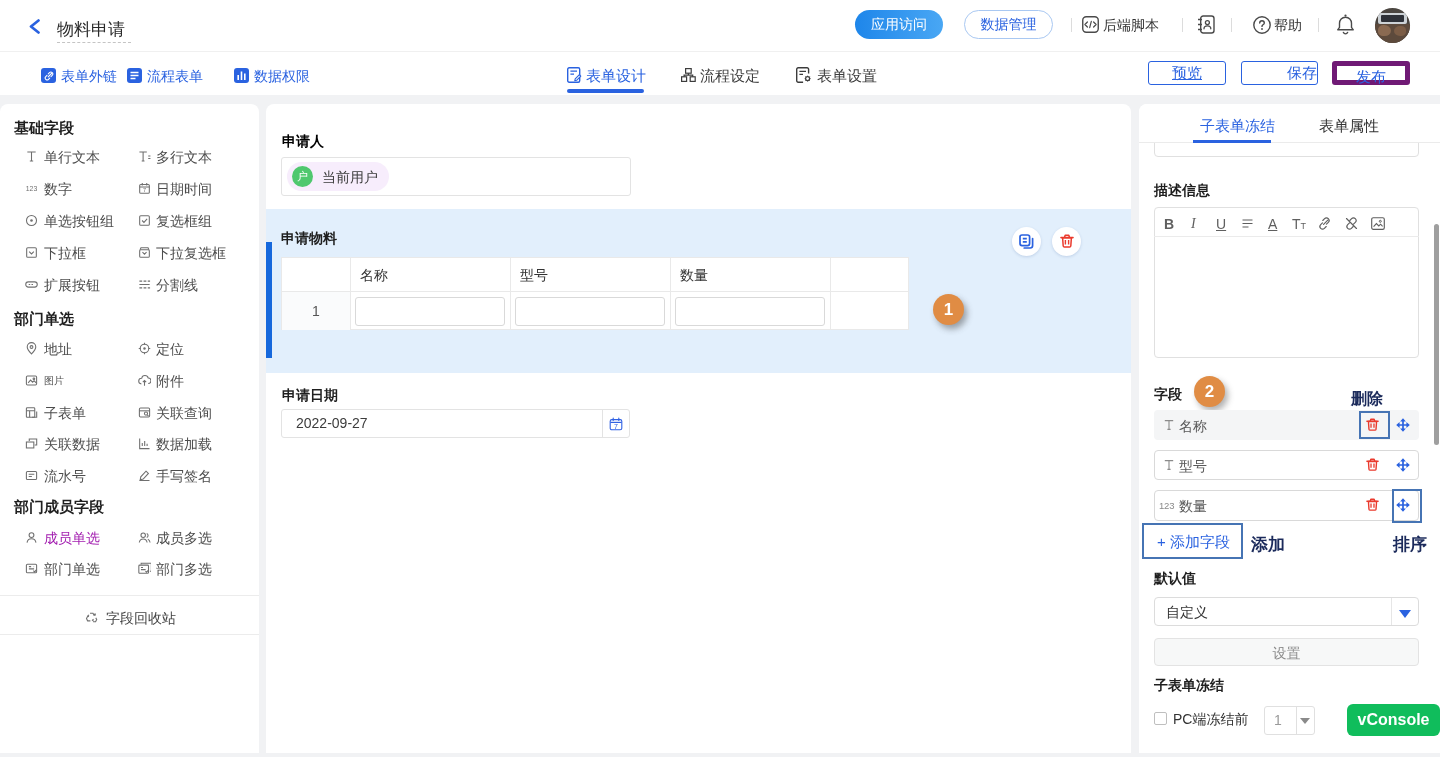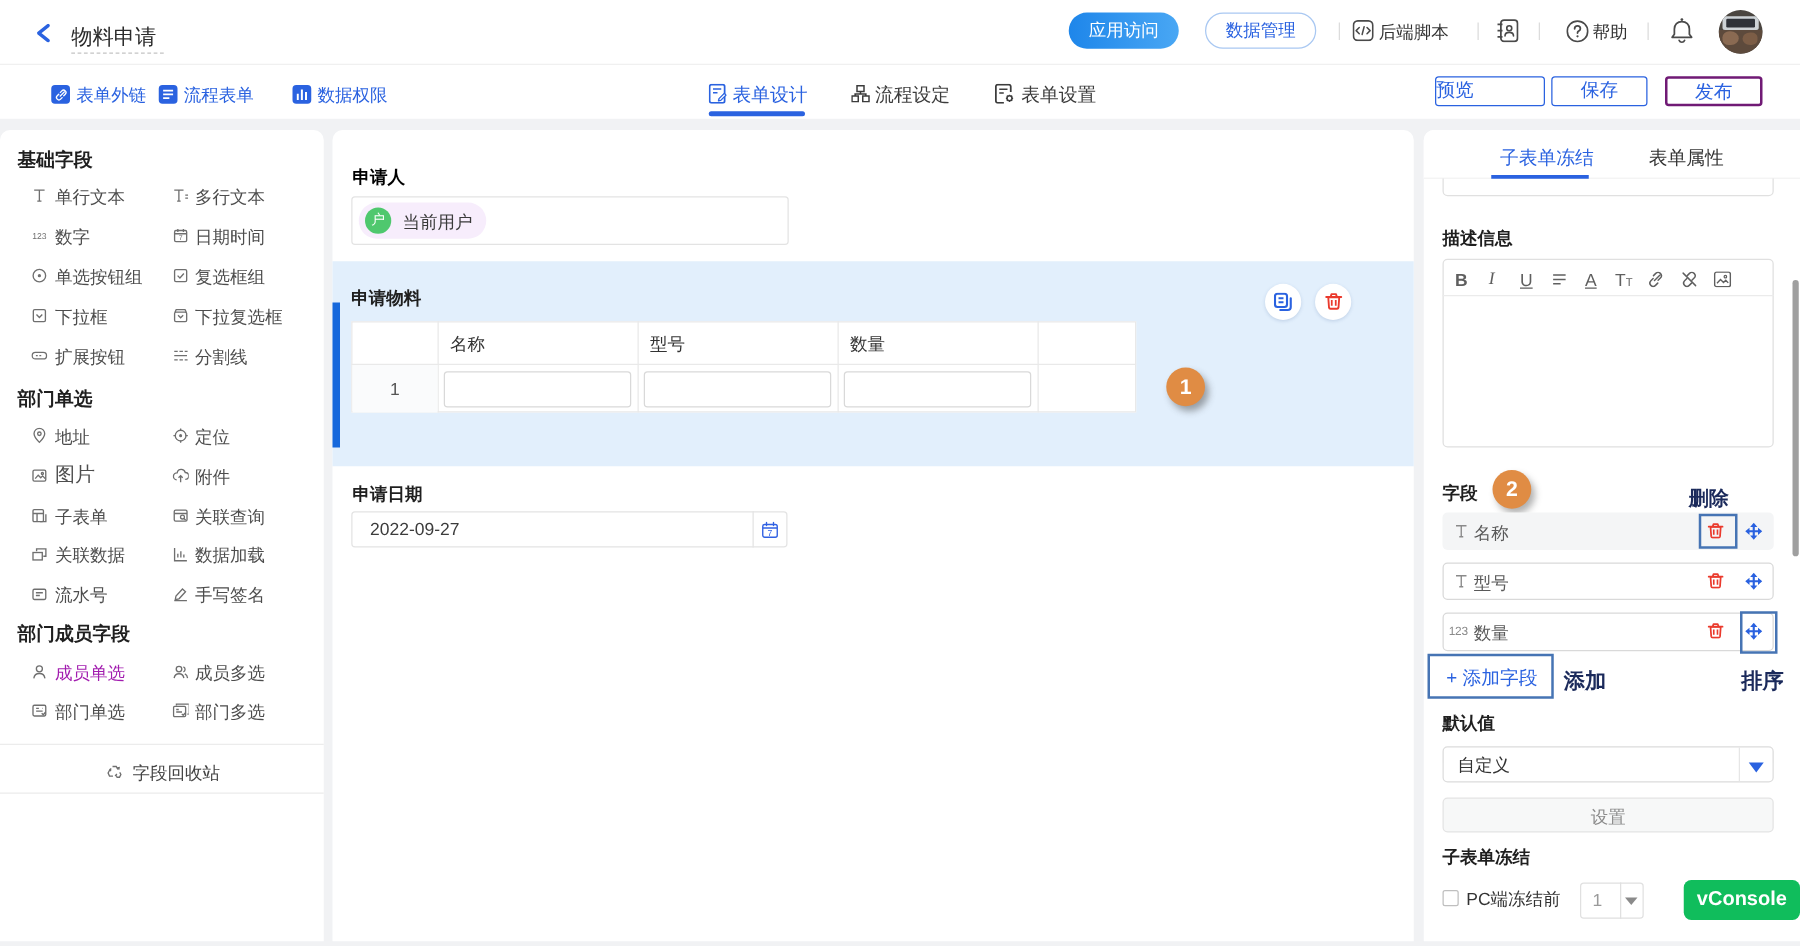--- a/index.html
+++ b/index.html
@@ -96,23 +96,23 @@
 <div class="abs" style="left:700px;top:67px;font-size:15px;color:#3c3c3c;">流程设定</div>
 
 <svg class="abs" style="left:796px;top:67px;" width="16" height="16" viewBox="0 0 16 16">
   <path d="M12.6 6.5 V2.2 a1.5 1.5 0 0 0-1.5-1.5 H2.2 A1.5 1.5 0 0 0 0.7 2.2 v11.6 a1.5 1.5 0 0 0 1.5 1.5 h4.9" fill="none" stroke="#3c3c3c" stroke-width="1.4"></path>
   <path d="M3.4 4.4h6.6 M3.4 7.4h3.6" stroke="#3c3c3c" stroke-width="1.3"></path>
   <circle cx="11.6" cy="11.6" r="2" fill="none" stroke="#3c3c3c" stroke-width="1.2"></circle>
   <path d="M11.6 8.7v1 M11.6 13.5v1 M14.5 11.6h-1 M9.7 11.6h-1 M13.7 9.5l-0.7 0.7 M10.2 13l-0.7 0.7 M13.7 13.7l-0.7-0.7 M10.2 10.2l-0.7-0.7" stroke="#3c3c3c" stroke-width="1"></path>
 </svg>
 <div class="abs" style="left:817px;top:67px;font-size:15px;color:#3c3c3c;">表单设置</div>
 
-<div class="abs" style="left:1148px;top:61px;width:88px;height:24px;border:1px solid #2a62e0;border-radius:3px;color:#2a62e0;font-size:15px;line-height:22px;">预览</div>
-<div class="abs" style="left:1241px;top:61px;width:77px;height:24px;border:1px solid #2a62e0;border-radius:3px;color:#2a62e0;font-size:15px;text-align:center;line-height:22px;">保存</div>
-<div class="abs" style="left:1332px;top:61px;width:78px;height:24px;border:2px solid #701a75;border-radius:3px;color:#2a62e0;font-size:15px;text-align:center;line-height:22px;">发布</div>
+<div class="abs" style="left:1148px;top:61px;width:78px;height:24px;border:1px solid #2a62e0;border-radius:3px;color:#2a62e0;font-size:15px;text-align:center;line-height:22px;text-decoration:underline;">预览</div>
+<div class="abs" style="left:1241px;top:61px;width:77px;height:24px;border:1px solid #2a62e0;border-radius:3px;color:#2a62e0;font-size:15px;text-align:right;line-height:22px;">保存</div>
+<div class="abs" style="left:1332px;top:61px;width:78px;height:24px;border:5px solid #701a75;border-radius:3px;color:#2a62e0;font-size:15px;text-align:center;line-height:22px;">发布</div>
 
 <div class="panel" style="left:0;top:104px;width:259px;height:649px;border-radius:8px 8px 0 0;"></div>
 <div class="abs bold" style="left:14px;top:119px;font-size:15px;color:#1f1f1f;">基础字段</div>
 <svg class="abs" style="left:25px;top:150px;" width="13" height="13" viewBox="0 0 14 14" fill="none" stroke="#6f6f6f" stroke-width="1.15">
     <path d="M2.5 2.2 h9 M7 2.2 v9.6 M5.2 11.8 h3.6"></path>
   </svg>
 <div class="abs" style="left:44px;top:150px;font-size:14px;color:#4d4d4d;line-height:14px;">单行文本</div>
 <svg class="abs" style="left:138px;top:150px;" width="13" height="13" viewBox="0 0 14 14" fill="none" stroke="#6f6f6f" stroke-width="1.15">
     <path d="M1.5 2.2 h8 M5.5 2.2 v9.6 M4 11.8 h3"></path>
     <path d="M11 6.5 h2.4 M11 9.2 h2.4"></path>
@@ -168,21 +168,21 @@
     <circle cx="7" cy="7" r="4.6"></circle>
     <circle cx="7" cy="7" r="1.3" fill="#6f6f6f" stroke="none"></circle>
     <path d="M7 0.8v2 M7 11.2v2 M0.8 7h2 M11.2 7h2"></path>
   </svg>
 <div class="abs" style="left:156px;top:342px;font-size:14px;color:#4d4d4d;line-height:14px;">定位</div>
 <svg class="abs" style="left:25px;top:374px;" width="13" height="13" viewBox="0 0 14 14" fill="none" stroke="#6f6f6f" stroke-width="1.15">
     <rect x="1.5" y="2.2" width="11" height="9.6" rx="1.2"></rect>
     <path d="M3.4 9.6 l2.6-3 2.2 2.2 1.6-1.6 2.2 2.4"></path>
     <circle cx="9.6" cy="5.2" r="0.9"></circle>
   </svg>
-<div class="abs" style="left:44px;top:374px;font-size:16px;color:#4d4d4d;line-height:14px;">图片</div>
+<div class="abs" style="left:44px;top:374px;font-size:10px;color:#4d4d4d;line-height:14px;">图片</div>
 <svg class="abs" style="left:138px;top:374px;" width="13" height="13" viewBox="0 0 14 14" fill="none" stroke="#6f6f6f" stroke-width="1.15">
     <path d="M3.6 10.6 a3 3 0 0 1 0.4-6 a3.6 3.6 0 0 1 7-0.3 a2.7 2.7 0 0 1 0 5.9"></path>
     <path d="M7 7 v5.6 M5.2 8.8 L7 7 l1.8 1.8"></path>
   </svg>
 <div class="abs" style="left:156px;top:374px;font-size:14px;color:#4d4d4d;line-height:14px;">附件</div>
 <svg class="abs" style="left:25px;top:406px;" width="13" height="13" viewBox="0 0 14 14" fill="none" stroke="#6f6f6f" stroke-width="1.15">
     <rect x="1.5" y="1.8" width="9" height="10.4" rx="1"></rect>
     <path d="M1.5 5.2 h9 M5 5.2 v7"></path>
     <path d="M12.6 5.8 v6.4 h-5" fill="none"></path>
   </svg>

